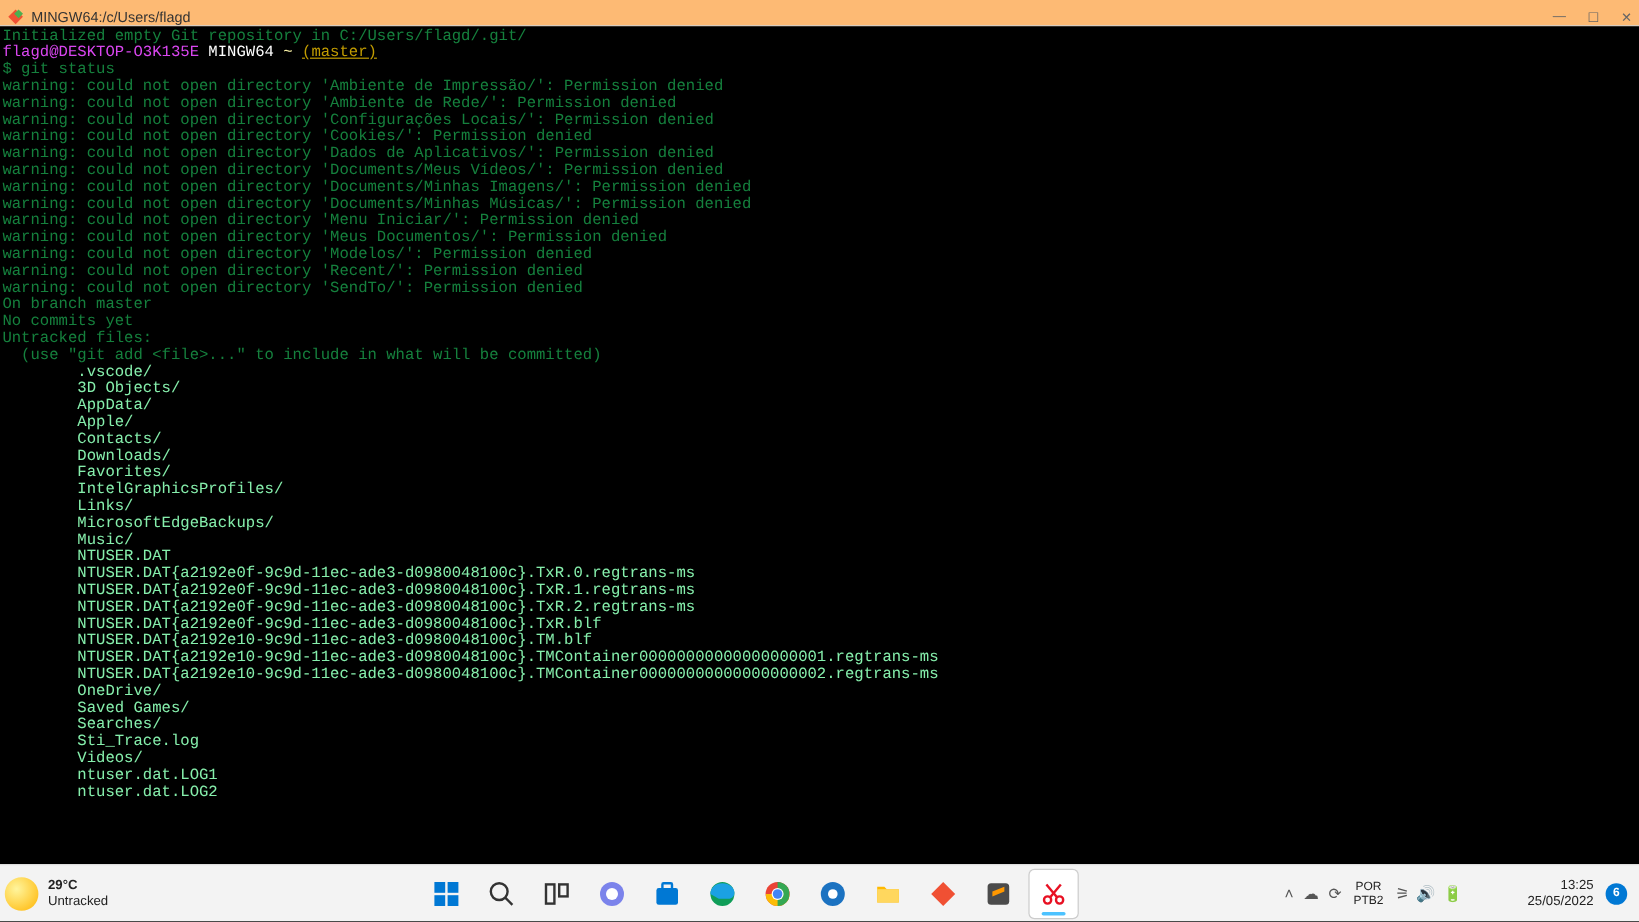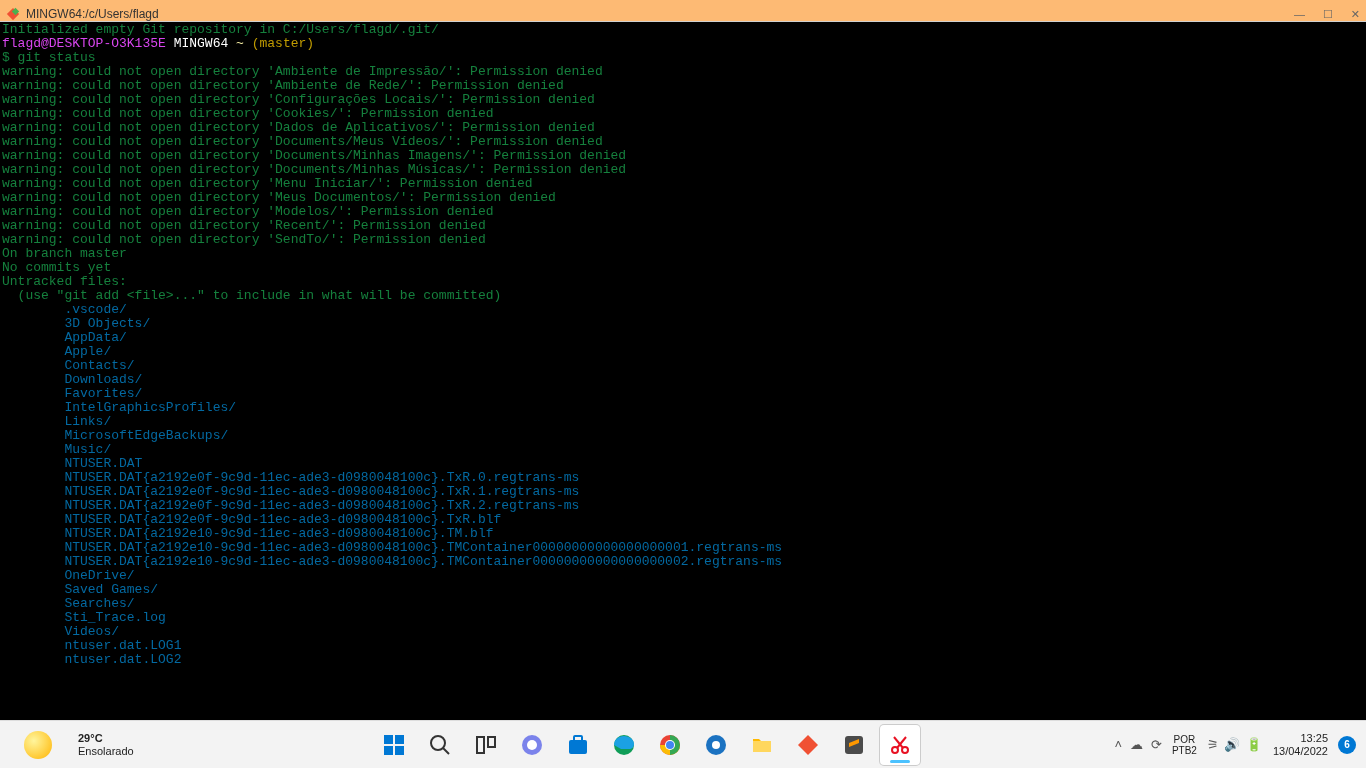--- a/index.html
+++ b/index.html
@@ -40,39 +40,39 @@
     color: #c0c0c0;
     padding: 1px 2px;
     line-height: 14px;
     white-space: pre;
     overflow: hidden;
   }
   .line { white-space: pre; }
   .white { color: #15803d; }
   .green { color: #d946ef; }
   .purple { color: #ffffff; }
-  .yellow { color: #c19c00; }
+  .yellow { color: #c19c00; text-decoration: underline; }
   .bright-yellow { color: #f9f1a5; }
-  .red { color: #0369a1; }
+  .red { color: #86efac; }
   .taskbar {
     position: absolute;
     left: 0; right: 0; bottom: 0;
     height: 48px;
     background: #f3f3f3;
     border-top: 1px solid #ddd;
     display: flex;
     align-items: center;
     font-family: 'Segoe UI', sans-serif;
     color: #222;
   }
   .tb-left {
     display: flex;
     align-items: center;
-    gap: 26px;
-    padding-left: 24px;
+    gap: 8px;
+    padding-left: 4px;
     min-width: 180px;
   }
   .weather-icon {
     width: 28px; height: 28px;
     border-radius: 50%;
     background: radial-gradient(circle at 35% 35%, #fff59d 0%, #ffd54f 50%, #ffb300 100%);
   }
   .tb-left .text { display: flex; flex-direction: column; font-size: 11px; line-height: 13px; }
   .tb-left .temp { font-weight: 600; }
   .tb-center {
@@ -94,21 +94,21 @@
   }
   .icon-box { width: 24px; height: 24px; display:flex; align-items:center; justify-content:center; }
   .tb-right {
     display: flex; align-items: center; gap: 10px;
     padding-right: 10px;
     font-size: 11px;
   }
   .tray-icons { display: flex; gap: 8px; align-items: center; color: #555; font-size: 13px; }
   .lang { display: flex; flex-direction: column; align-items: center; font-size: 10px; line-height: 11px; }
   .net-icons { display: flex; gap: 6px; align-items: center; color: #555; font-size: 13px; }
-  .clock { display: flex; flex-direction: column; align-items: flex-end; font-size: 11px; line-height: 13px; }
+  .clock { display: flex; flex-direction: column; align-items: flex-end; font-size: 11px; line-height: 13px; margin-left: 44px; }
   .notif-badge {
     width: 18px; height: 18px; background: #0078d4; color: #fff;
     border-radius: 50%; display:flex; align-items:center; justify-content:center;
     font-size: 10px; font-weight: bold;
   }
 </style>
 </head>
 <body>
 
 <div class="titlebar">
@@ -128,21 +128,21 @@
   </div>
 </div>
 
 <div class="terminal" id="terminal"><div class="line"><span class="white">Initialized empty Git repository in C:/Users/flagd/.git/</span></div><div class="line"><span class="white"></span></div><div class="line"><span class="green">flagd@DESKTOP-O3K135E</span><span class="white"> </span><span class="purple">MINGW64</span><span class="white"> </span><span class="bright-yellow">~</span><span class="white"> </span><span class="yellow">(master)</span></div><div class="line"><span class="white">$ git status</span></div><div class="line"><span class="white">warning: could not open directory 'Ambiente de Impressão/': Permission denied</span></div><div class="line"><span class="white">warning: could not open directory 'Ambiente de Rede/': Permission denied</span></div><div class="line"><span class="white">warning: could not open directory 'Configurações Locais/': Permission denied</span></div><div class="line"><span class="white">warning: could not open directory 'Cookies/': Permission denied</span></div><div class="line"><span class="white">warning: could not open directory 'Dados de Aplicativos/': Permission denied</span></div><div class="line"><span class="white">warning: could not open directory 'Documents/Meus Vídeos/': Permission denied</span></div><div class="line"><span class="white">warning: could not open directory 'Documents/Minhas Imagens/': Permission denied</span></div><div class="line"><span class="white">warning: could not open directory 'Documents/Minhas Músicas/': Permission denied</span></div><div class="line"><span class="white">warning: could not open directory 'Menu Iniciar/': Permission denied</span></div><div class="line"><span class="white">warning: could not open directory 'Meus Documentos/': Permission denied</span></div><div class="line"><span class="white">warning: could not open directory 'Modelos/': Permission denied</span></div><div class="line"><span class="white">warning: could not open directory 'Recent/': Permission denied</span></div><div class="line"><span class="white">warning: could not open directory 'SendTo/': Permission denied</span></div><div class="line"><span class="white">On branch master</span></div><div class="line"><span class="white"></span></div><div class="line"><span class="white">No commits yet</span></div><div class="line"><span class="white"></span></div><div class="line"><span class="white">Untracked files:</span></div><div class="line"><span class="white">  (use "git add &lt;file&gt;..." to include in what will be committed)</span></div><div class="line"><span class="red">        .vscode/</span></div><div class="line"><span class="red">        3D Objects/</span></div><div class="line"><span class="red">        AppData/</span></div><div class="line"><span class="red">        Apple/</span></div><div class="line"><span class="red">        Contacts/</span></div><div class="line"><span class="red">        Downloads/</span></div><div class="line"><span class="red">        Favorites/</span></div><div class="line"><span class="red">        IntelGraphicsProfiles/</span></div><div class="line"><span class="red">        Links/</span></div><div class="line"><span class="red">        MicrosoftEdgeBackups/</span></div><div class="line"><span class="red">        Music/</span></div><div class="line"><span class="red">        NTUSER.DAT</span></div><div class="line"><span class="red">        NTUSER.DAT{a2192e0f-9c9d-11ec-ade3-d0980048100c}.TxR.0.regtrans-ms</span></div><div class="line"><span class="red">        NTUSER.DAT{a2192e0f-9c9d-11ec-ade3-d0980048100c}.TxR.1.regtrans-ms</span></div><div class="line"><span class="red">        NTUSER.DAT{a2192e0f-9c9d-11ec-ade3-d0980048100c}.TxR.2.regtrans-ms</span></div><div class="line"><span class="red">        NTUSER.DAT{a2192e0f-9c9d-11ec-ade3-d0980048100c}.TxR.blf</span></div><div class="line"><span class="red">        NTUSER.DAT{a2192e10-9c9d-11ec-ade3-d0980048100c}.TM.blf</span></div><div class="line"><span class="red">        NTUSER.DAT{a2192e10-9c9d-11ec-ade3-d0980048100c}.TMContainer00000000000000000001.regtrans-ms</span></div><div class="line"><span class="red">        NTUSER.DAT{a2192e10-9c9d-11ec-ade3-d0980048100c}.TMContainer00000000000000000002.regtrans-ms</span></div><div class="line"><span class="red">        OneDrive/</span></div><div class="line"><span class="red">        Saved Games/</span></div><div class="line"><span class="red">        Searches/</span></div><div class="line"><span class="red">        Sti_Trace.log</span></div><div class="line"><span class="red">        Videos/</span></div><div class="line"><span class="red">        ntuser.dat.LOG1</span></div><div class="line"><span class="red">        ntuser.dat.LOG2</span></div></div>
 
 <div class="taskbar">
   <div class="tb-left">
     <div class="weather-icon"></div>
     <div class="text">
       <span class="temp">29°C</span>
-      <span>Ensolarado</span>
+      <span>Untracked</span>
     </div>
   </div>
   <div class="tb-center">
     <div class="tb-item">
       <div class="icon-box">
           <svg viewBox="0 0 24 24">
             <rect x="2" y="2" width="9" height="9" fill="#0078d4"></rect>
             <rect x="13" y="2" width="9" height="9" fill="#0078d4"></rect>
             <rect x="2" y="13" width="9" height="9" fill="#0078d4"></rect>
             <rect x="13" y="13" width="9" height="9" fill="#0078d4"></rect>
@@ -252,17 +252,17 @@
       <span>POR</span>
       <span>PTB2</span>
     </div>
     <div class="net-icons">
       <span>⚞</span>
       <span>🔊</span>
       <span>🔋</span>
     </div>
     <div class="clock">
       <span>13:25</span>
-      <span>13/04/2022</span>
+      <span>25/05/2022</span>
     </div>
     <div class="notif-badge">6</div>
   </div>
 </div>
 
 </body></html>

